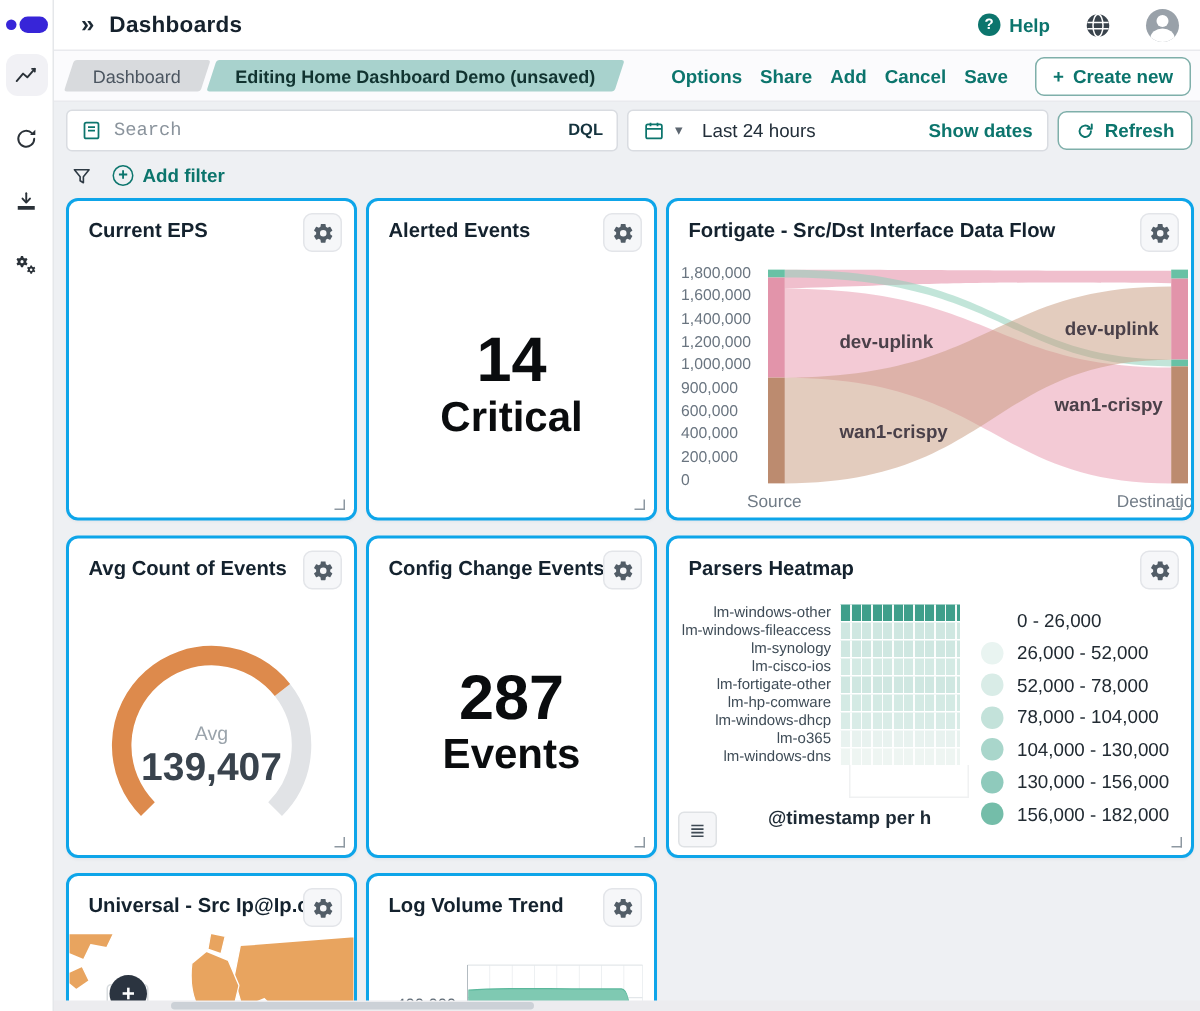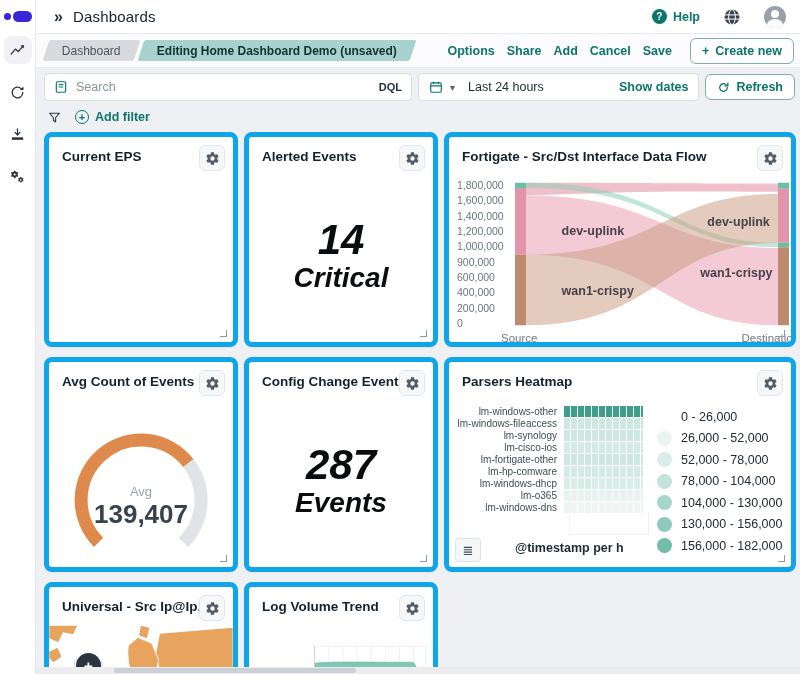--- a/index.html
+++ b/index.html
@@ -14,69 +14,69 @@
   .side-btn { width:28px; height:28px; margin-top:14px; display:flex; align-items:center; justify-content:center; border-radius:8px; cursor:pointer; }
   .side-btn.active { background:#f1f1f5; }
   .side-btn svg { width:17px; height:17px; stroke:#2a3138; fill:none; stroke-width:1.8; stroke-linecap:round; stroke-linejoin:round; }
   .side-btn svg .fill { fill:#2a3138; stroke:none; }
 
   
   .main { position:absolute; left:36px; top:0; right:0; bottom:0; }
 
   .topbar { height:34px; background:#fff; border-bottom:1px solid #e9eaee; display:flex; align-items:center; padding:0 14px 0 18px; }
   .chevrons { font-size:16px; font-weight:700; color:#1d2a35; margin-right:10px; }
-  .page-title { font-size:15px; font-weight:400; color:#16222d; letter-spacing:.2px; }
+  .page-title { font-size:15px; font-weight:700; color:#16222d; letter-spacing:.2px; }
   .topbar-right { margin-left:auto; display:flex; align-items:center; gap:22px; }
   .help { display:flex; align-items:center; gap:6px; color:var(--teal); font-size:12.5px; font-weight:700; cursor:pointer; }
   .help-badge { width:15px; height:15px; border-radius:50%; background:var(--teal); color:#fff; font-size:10px; font-weight:700; display:flex; align-items:center; justify-content:center; }
   .globe svg { width:20px; height:20px; display:block; }
   .avatar { width:22px; height:22px; border-radius:50%; background:#99a1a9; position:relative; overflow:hidden; cursor:pointer; }
   .avatar::before { content:""; position:absolute; left:7px; top:4px; width:8px; height:8px; border-radius:50%; background:#fff; }
   .avatar::after { content:""; position:absolute; left:3px; top:13px; width:16px; height:12px; border-radius:50%; background:#fff; }
 
   .tabsbar { height:34px; background:#fbfbfd; border-bottom:1px solid #e9eaee; display:flex; align-items:center; padding:0 6px 0 10px; }
   .tab { height:21px; display:flex; align-items:center; padding:0 16px; transform:skewX(-18deg); border-radius:2px; margin-right:4px; cursor:pointer; }
   .tab > span { transform:skewX(18deg); font-size:12px; white-space:nowrap; }
   .tab.plain { background:#d8dadd; color:#4b5560; }
   .tab.active { background:#a8d2cd; color:#113330; font-weight:700; }
   .tab-actions { margin-left:auto; display:flex; align-items:center; gap:12px; }
   .action { font-size:12.5px; font-weight:700; color:var(--teal); cursor:pointer; text-decoration:none; }
   .btn-outline { display:flex; align-items:center; gap:6px; height:26px; padding:0 11px; border:1px solid #7fafaa; border-radius:6px; color:var(--teal); font-size:12.5px; font-weight:700; background:#fff; cursor:pointer; margin-left:6px; }
 
   .searchbar { height:36px; display:flex; align-items:center; padding:5px 5px 3px 8px; gap:6px; }
   .search-box { flex:0 0 368px; height:28px; background:#fff; border:1px solid #d9dce1; border-radius:4px; display:flex; align-items:center; padding:0 9px; gap:8px; }
-  .search-box input { border:none; outline:none; flex:1; font-size:12.5px; color:#333; font-family:Liberation Sans, sans-serif; background:transparent; }
+  .search-box input { border:none; outline:none; flex:1; font-size:12.5px; color:#333; font-family:Liberation Mono, monospace; background:transparent; }
   .search-box input::placeholder { color:#8a939c; }
   .dql { font-size:11px; font-weight:700; color:#15333e; }
   .time-box { flex:1; height:28px; background:#fff; border:1px solid #d9dce1; border-radius:4px; display:flex; align-items:center; padding:0 10px; gap:7px; }
   .chev { font-size:10px; color:#5c6670; }
   .time-range { font-size:12.5px; color:#232f3a; margin-left:6px; }
   .show-dates { margin-left:auto; font-size:12.5px; font-weight:700; color:var(--teal); cursor:pointer; }
 
   .filterbar { height:26px; display:flex; align-items:center; gap:14px; padding:0 0 0 12px; }
   .funnel svg { width:13px; height:13px; display:block; }
   .add-filter { display:flex; align-items:center; gap:6px; color:var(--teal); font-size:12.5px; font-weight:700; cursor:pointer; }
   .plus-circ { width:14px; height:14px; border:1.4px solid var(--teal); border-radius:50%; display:flex; align-items:center; justify-content:center; font-size:11px; line-height:1; }
 
   
   .grid { position:absolute; left:0; right:0; top:130px; bottom:0; display:grid; grid-template-columns:194px 194px 1fr; grid-auto-rows:215px; gap:10px 6px; padding:2px 4px 0 8px; overflow:hidden; }
-  .panel { background:#fff; border:5px solid #0ea5e9; border-radius:8px; position:relative; overflow:hidden; box-shadow:0 1px 2px rgba(20,30,40,.04); }
+  .panel { background:#fff; border:2px solid #0ea5e9; border-radius:8px; position:relative; overflow:hidden; box-shadow:0 1px 2px rgba(20,30,40,.04); }
   .p-head { display:flex; align-items:flex-start; padding:8px 8px 0 13px; }
   .p-title { font-size:13.5px; font-weight:700; color:#14222e; padding-top:4px; white-space:nowrap; overflow:hidden; }
   .gear-btn { margin-left:auto; width:26px; height:26px; flex:0 0 26px; background:#f6f7f9; border:1px solid #e3e5e9; border-radius:6px; display:flex; align-items:center; justify-content:center; cursor:pointer; }
   .gear-btn svg { width:15px; height:15px; fill:#525d67; }
   .resize { position:absolute; right:6px; bottom:5px; width:7px; height:7px; border-right:1.5px solid #8d98a1; border-bottom:1.5px solid #8d98a1; cursor:nwse-resize; }
 
   .gauge-wrap { display:flex; justify-content:center; padding-top:26px; }
   .gauge-lbl { font-size:13px; fill:#9aa3ab; }
   .gauge-val { font-weight:700; fill:#39434d; }
   .gauge-track { stroke:#e1e3e6; }
   .gauge-fill { stroke:var(--gc); }
 
-  .bignum { position:absolute; inset:34px 0 0 0; display:flex; flex-direction:column; align-items:center; justify-content:center; gap:2px;font-style:italic; }
+  .bignum { position:absolute; inset:34px 0 0 0; display:flex; flex-direction:column; align-items:center; justify-content:center; gap:2px; }
   .bignum .v { font-size:42px; font-weight:800; color:#0a0c0e; line-height:1; }
   .bignum .u { font-size:28px; font-weight:800; color:#0a0c0e; line-height:1.1; }
 
   
   .sankey-body { display:flex; padding:8px 2px 0 8px; height:158px; }
   .sk-ticks { width:58px; display:flex; flex-direction:column; justify-content:space-between; font-size:10.5px; color:#6a7580; padding:0 5px 0 0; }
   .sk-chart { position:relative; flex:1; }
   .sk-chart svg { position:absolute; inset:0; width:100%; height:100%; }
   .sk-label { position:absolute; font-size:12.5px; font-weight:700; color:#4a4049; white-space:nowrap; }
   .sk-xlabels { display:flex; justify-content:space-between; font-size:11.5px; color:#707b86; padding:3px 0 0 52px; overflow:hidden; }

